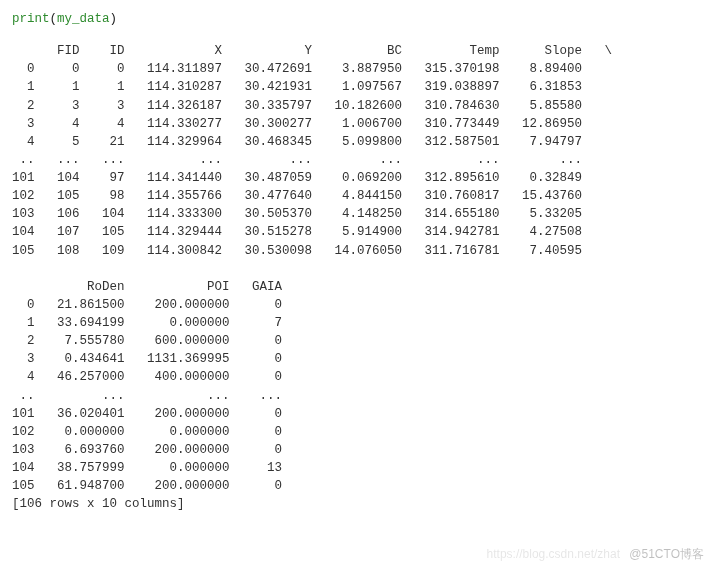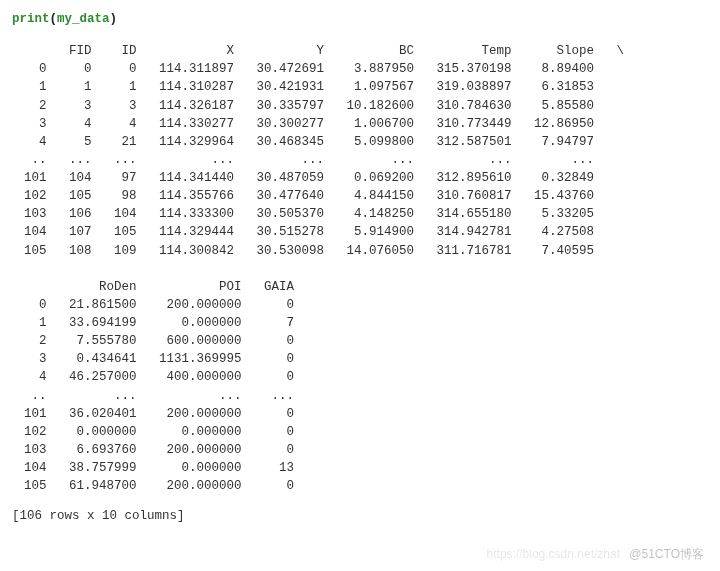--- a/index.html
+++ b/index.html
@@ -9,27 +9,26 @@
     font-family: "Consolas", "Menlo", "Courier New", monospace;
     font-size: 12.5px;
     line-height: 1.45;
     color: #333333;
     width: 720px;
     box-sizing: border-box;
   }
   .code-cell {
     font-family: "Consolas", "Menlo", "Courier New", monospace;
     margin-bottom: 14px;
-    font-weight: bold;
   }
   .code-cell .kw { color: #2e8b2e; }   
   .code-cell .paren { color: #222; }
   .code-cell .ident { color: #2e8b2e; }
   pre.output {
-    margin: 12px;
+    margin: 0;
     font-family: inherit;
     font-size: 12.5px;
     white-space: pre;
     color: #333;
   }
   .watermark {
     position: absolute;
     right: 16px;
     bottom: 8px;
     color: rgba(0,0,0,0.25);

